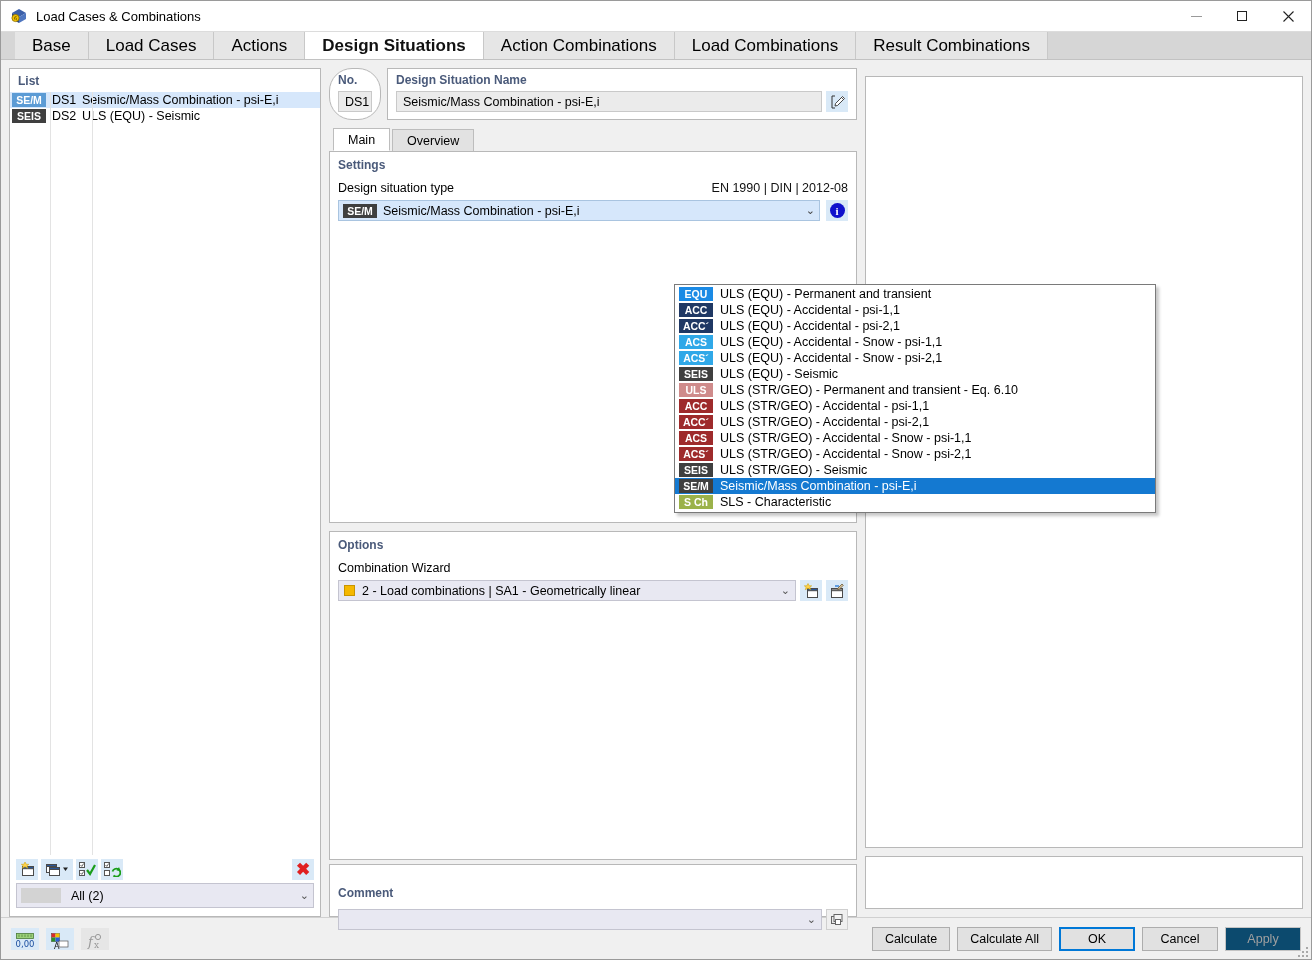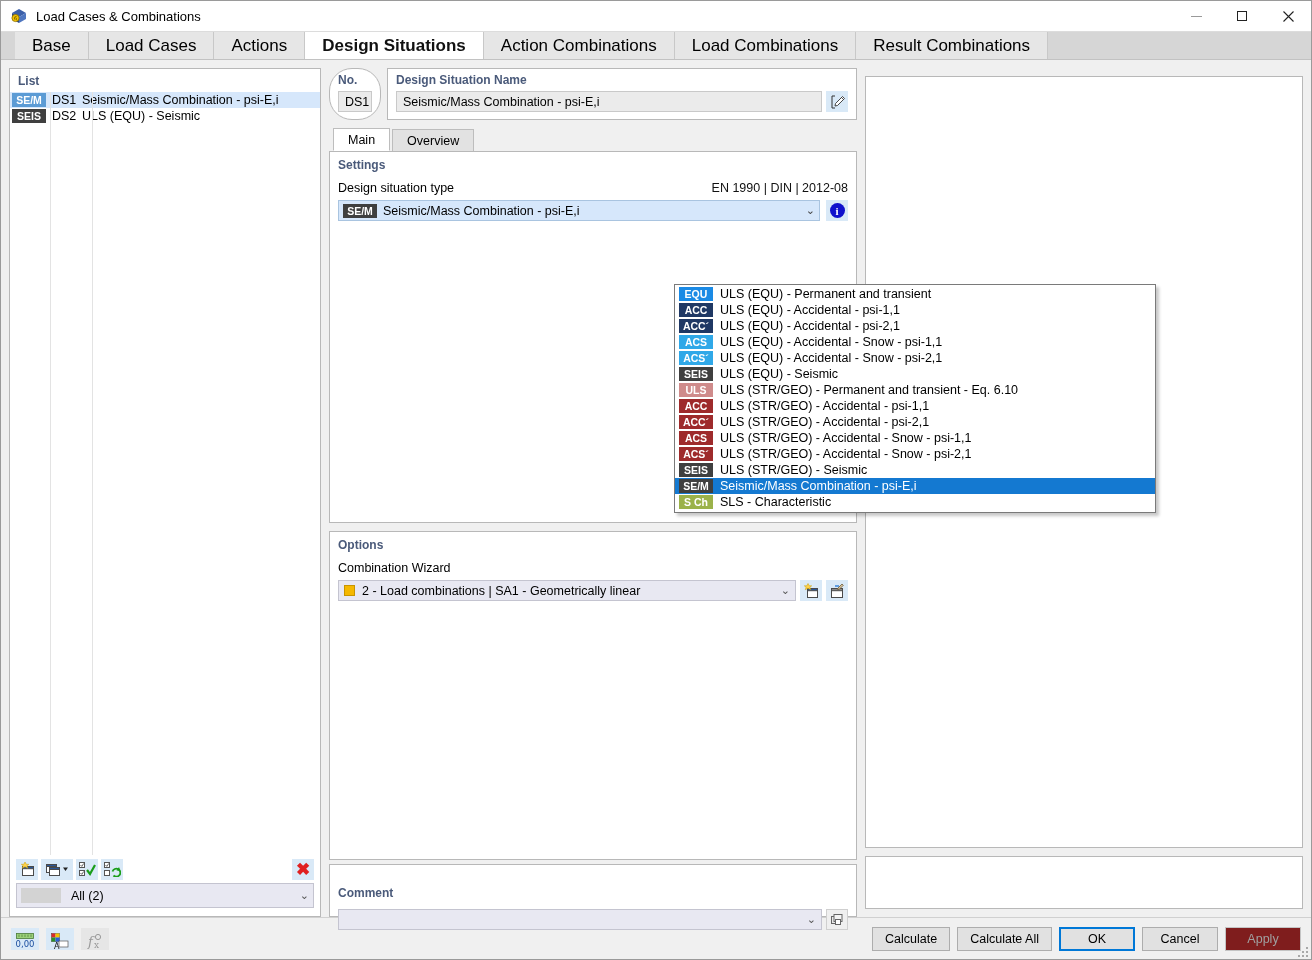--- a/index.html
+++ b/index.html
@@ -288,21 +288,21 @@
   .fbtn-icon.disabled { background:#e6e6e6; color:#999; }
   .spacer { margin-left:auto; }
   .btn {
     height:24px; min-width:76px; padding:0 12px;
     background:#e1e1e1; border:1px solid #adadad;
     font-size:12.5px; color:#000;
     display:inline-flex;align-items:center;justify-content:center;
     cursor:pointer; font-family:"Liberation Sans", sans-serif;
   }
   .btn.primary { border:2px solid #0078d7; background:#e1e1e1; }
-  .btn.disabled { color:#a0a0a0; background:#7f1d1d; border-color:#c4c4c4; cursor:default; }
+  .btn.disabled { color:#a0a0a0; background:#0c4a6e; border-color:#c4c4c4; cursor:default; }
   .grip { position:absolute; right:3px; bottom:2px; width:12px; height:12px; }
   .grip i { position:absolute; width:2px;height:2px;background:#a8a8a8; }
 
   svg { display:block; }
 </style>
 </head>
 <body>
 
 <div class="window">
 

